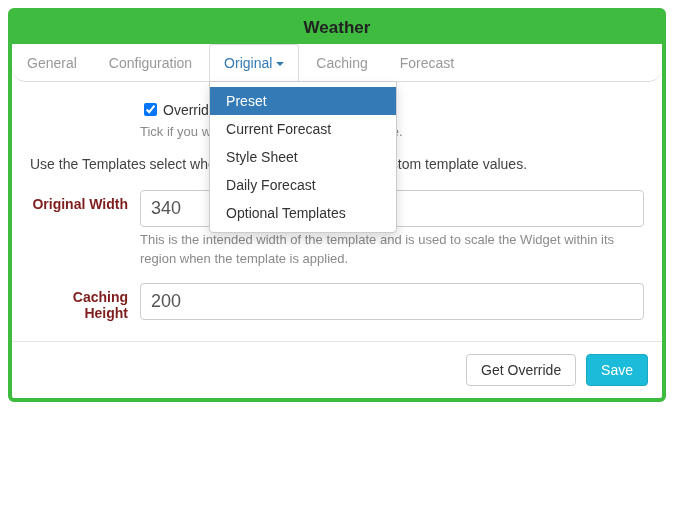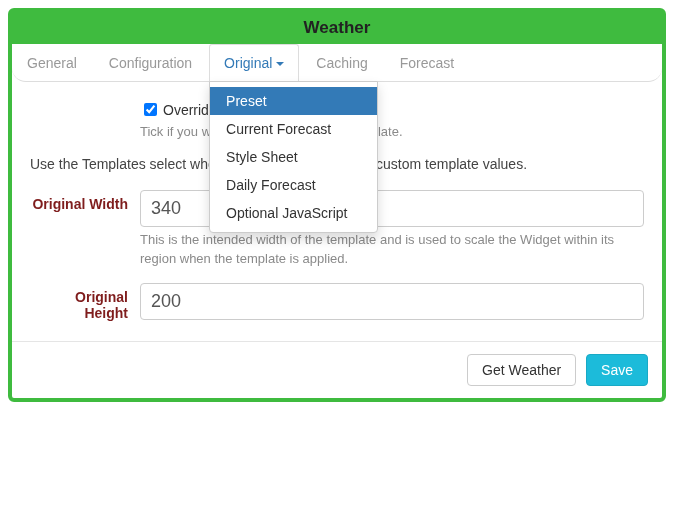--- a/index.html
+++ b/index.html
@@ -4,21 +4,21 @@
 <style>
   * { box-sizing: border-box; }
   body { margin: 0; padding: 8px; font-family: "Helvetica Neue", Helvetica, Arial, sans-serif; font-size: 14px; color: #333; background: #fff; }
   .panel { border: 4px solid #3fbb3f; border-radius: 6px; width: 658px; background: #fff; }
   .panel-header { background: #3fbb3f; color: #222; font-weight: bold; font-size: 17px; text-align: center; padding: 6px 0; }
   .tabs { display: flex; border-bottom: 1px solid #ddd; background: #fff; border-radius: 14px; }
   .tab { padding: 10px 14px; color: #999; background: #f1f1f1; border: 1px solid #ddd; border-bottom: none; border-radius: 3px 3px 0 0; margin-right: 2px; cursor: pointer; position: relative; }
   .tab.inactive { background: transparent; border-color: transparent; }
   .tab.active { color: #337ab7; background: #fff; border-color: #ddd; }
   .caret { display: inline-block; width: 0; height: 0; margin-left: 4px; vertical-align: middle; border-top: 4px solid; border-right: 4px solid transparent; border-left: 4px solid transparent; }
-  .dropdown { position: absolute; top: 100%; left: -1px; width: 169px; background: #fff; border: 1px solid #ccc; border-radius: 0 0 4px 4px; box-shadow: 0 6px 12px rgba(0,0,0,0.15); z-index: 10; padding: 5px 0; }
+  .dropdown { position: absolute; top: 100%; left: -1px; width: 188px; background: #fff; border: 1px solid #ccc; border-radius: 0 0 4px 4px; box-shadow: 0 6px 12px rgba(0,0,0,0.15); z-index: 10; padding: 5px 0; }
   .dropdown-item { padding: 6px 16px; color: #333; cursor: pointer; }
   .dropdown-item.active { background: #337ab7; color: #fff; }
   .body { padding: 14px 18px 6px 18px; }
   .form-row { display: flex; margin-bottom: 14px; }
   .form-label { width: 110px; text-align: right; font-weight: bold; padding-right: 12px; padding-top: 6px; color: #7f1d1d; }
   .form-field { flex: 1; }
   .override-row .form-field { padding-top: 4px; }
   .help { color: #8a8a8a; font-size: 13px; margin-top: 4px; line-height: 1.45; }
   .instr { color: #444; margin: 8px 0 18px 0; }
   input[type=text] { width: 100%; padding: 7px 10px; border: 1px solid #ccc; border-radius: 4px; font-size: 18px; color: #555; }
@@ -38,21 +38,21 @@
   <div class="tabs">
     <div class="tab inactive"><span>General</span></div>
     <div class="tab inactive"><span>Configuration</span></div>
     <div class="tab active">
       <span>Original</span><span class="caret"></span>
       <div class="dropdown">
         <div class="dropdown-item active"><span>Preset</span></div>
         <div class="dropdown-item"><span>Current Forecast</span></div>
         <div class="dropdown-item"><span>Style Sheet</span></div>
         <div class="dropdown-item"><span>Daily Forecast</span></div>
-        <div class="dropdown-item"><span>Optional JavaScript</span></div>
+        <div class="dropdown-item"><span>Optional Templates</span></div>
       </div>
     </div>
     <div class="tab inactive"><span>Caching</span></div>
     <div class="tab inactive"><span>Forecast</span></div>
   </div>
 
   <div class="body">
 
     <div class="form-row override-row">
       <div class="form-label"></div>
@@ -69,25 +69,25 @@
 
     <div class="form-row">
       <div class="form-label">Original Width</div>
       <div class="form-field">
         <input type="text" value="340" style="">
         <div class="help">This is the intended width of the template and is used to scale the Widget within its region when the template is applied.</div>
       </div>
     </div>
 
     <div class="form-row">
-      <div class="form-label">Original Height</div>
+      <div class="form-label">Caching Height</div>
       <div class="form-field">
         <input type="text" value="200" style="">
       </div>
     </div>
 
   </div>
 
   <div class="footer">
-    <span class="btn btn-default">Get Weather</span>
+    <span class="btn btn-default">Get Override</span>
     <span class="btn btn-primary">Save</span>
   </div>
 </div>
 
 </body></html>

